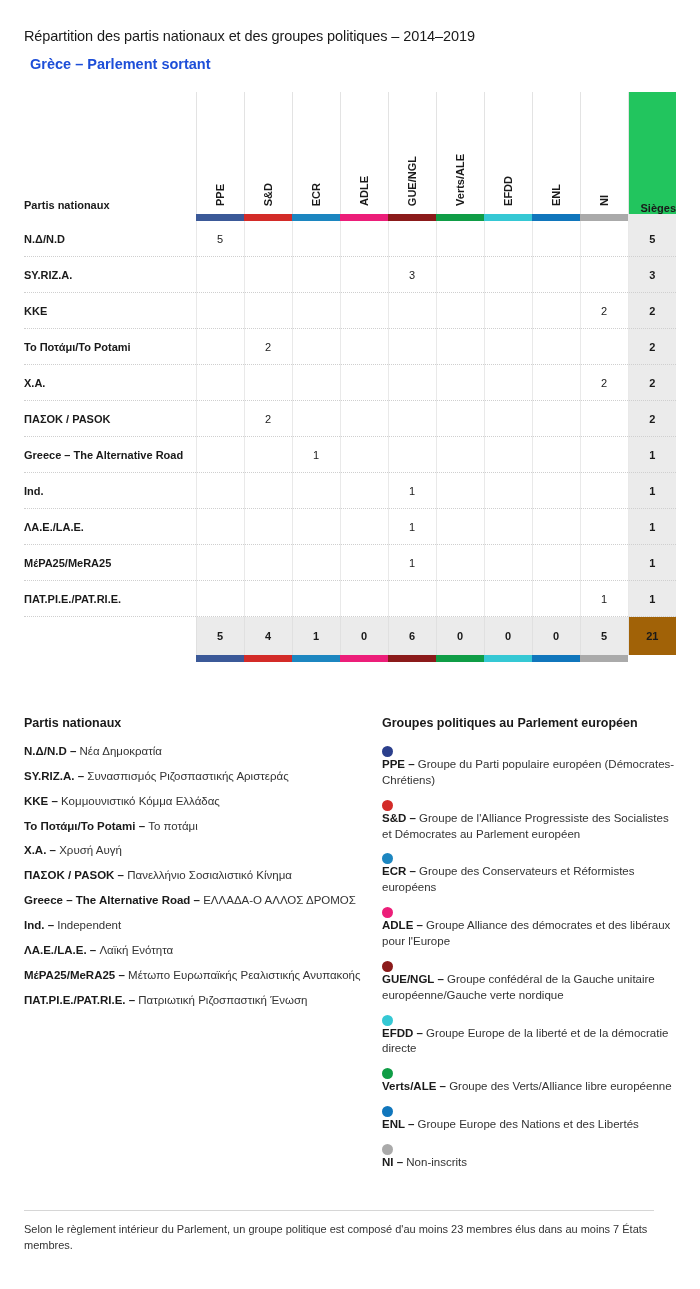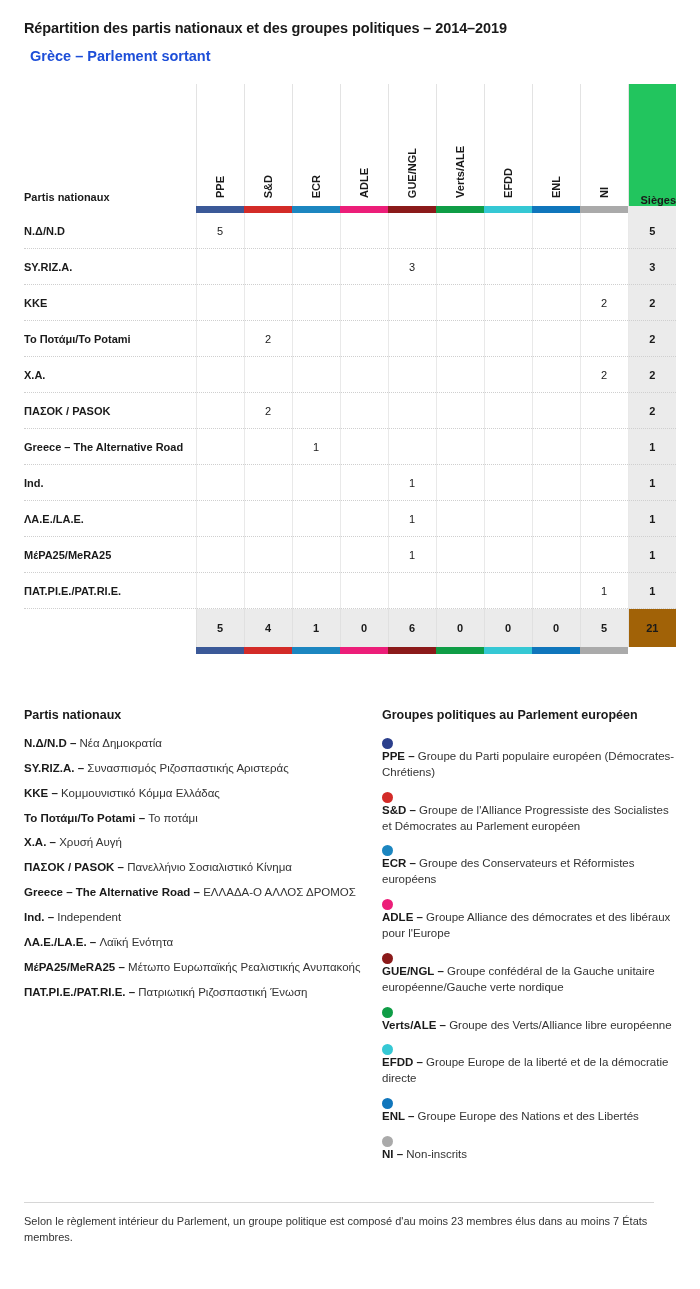--- a/index.html
+++ b/index.html
@@ -15,23 +15,23 @@
     -webkit-font-smoothing: antialiased;
   }
   .page {
     width: 700px;
     box-sizing: border-box;
     padding: 0 24px;
     position: relative;
   }
   .title {
     font-size: 14.5px;
-    font-weight: bold;
+    font-weight: normal;
     color: #1a1a1a;
-    padding-top: 20px;
+    padding-top: 28px;
     letter-spacing: -0.1px;
   }
   .subtitle {
     font-size: 14.5px;
     font-weight: bold;
     color: #1d4ed8;
     padding-top: 12px;
     padding-left: 6px;
   }
 
@@ -500,26 +500,26 @@
           </div>
           <div class="legend-entry grp">
             <span class="dot" style="background: rgb(236, 30, 121);"></span>
             <span class="grp-text"><b>ADLE –</b> <span>Groupe Alliance des démocrates et des libéraux pour l'Europe</span></span>
           </div>
           <div class="legend-entry grp">
             <span class="dot" style="background: rgb(139, 26, 26);"></span>
             <span class="grp-text"><b>GUE/NGL –</b> <span>Groupe confédéral de la Gauche unitaire européenne/Gauche verte nordique</span></span>
           </div>
           <div class="legend-entry grp">
+            <span class="dot" style="background: rgb(53, 200, 212);"></span>
+            <span class="grp-text"><b>EFDD –</b> <span>Groupe Europe de la liberté et de la démocratie directe</span></span>
+          </div>
+          <div class="legend-entry grp">
             <span class="dot" style="background: rgb(15, 157, 70);"></span>
             <span class="grp-text"><b>Verts/ALE –</b> <span>Groupe des Verts/Alliance libre européenne</span></span>
-          </div>
-          <div class="legend-entry grp">
-            <span class="dot" style="background: rgb(53, 200, 212);"></span>
-            <span class="grp-text"><b>EFDD –</b> <span>Groupe Europe de la liberté et de la démocratie directe</span></span>
           </div>
           <div class="legend-entry grp">
             <span class="dot" style="background: rgb(16, 118, 188);"></span>
             <span class="grp-text"><b>ENL –</b> <span>Groupe Europe des Nations et des Libertés</span></span>
           </div>
           <div class="legend-entry grp">
             <span class="dot" style="background: rgb(170, 170, 170);"></span>
             <span class="grp-text"><b>NI –</b> <span>Non-inscrits</span></span>
           </div>
         </div>

